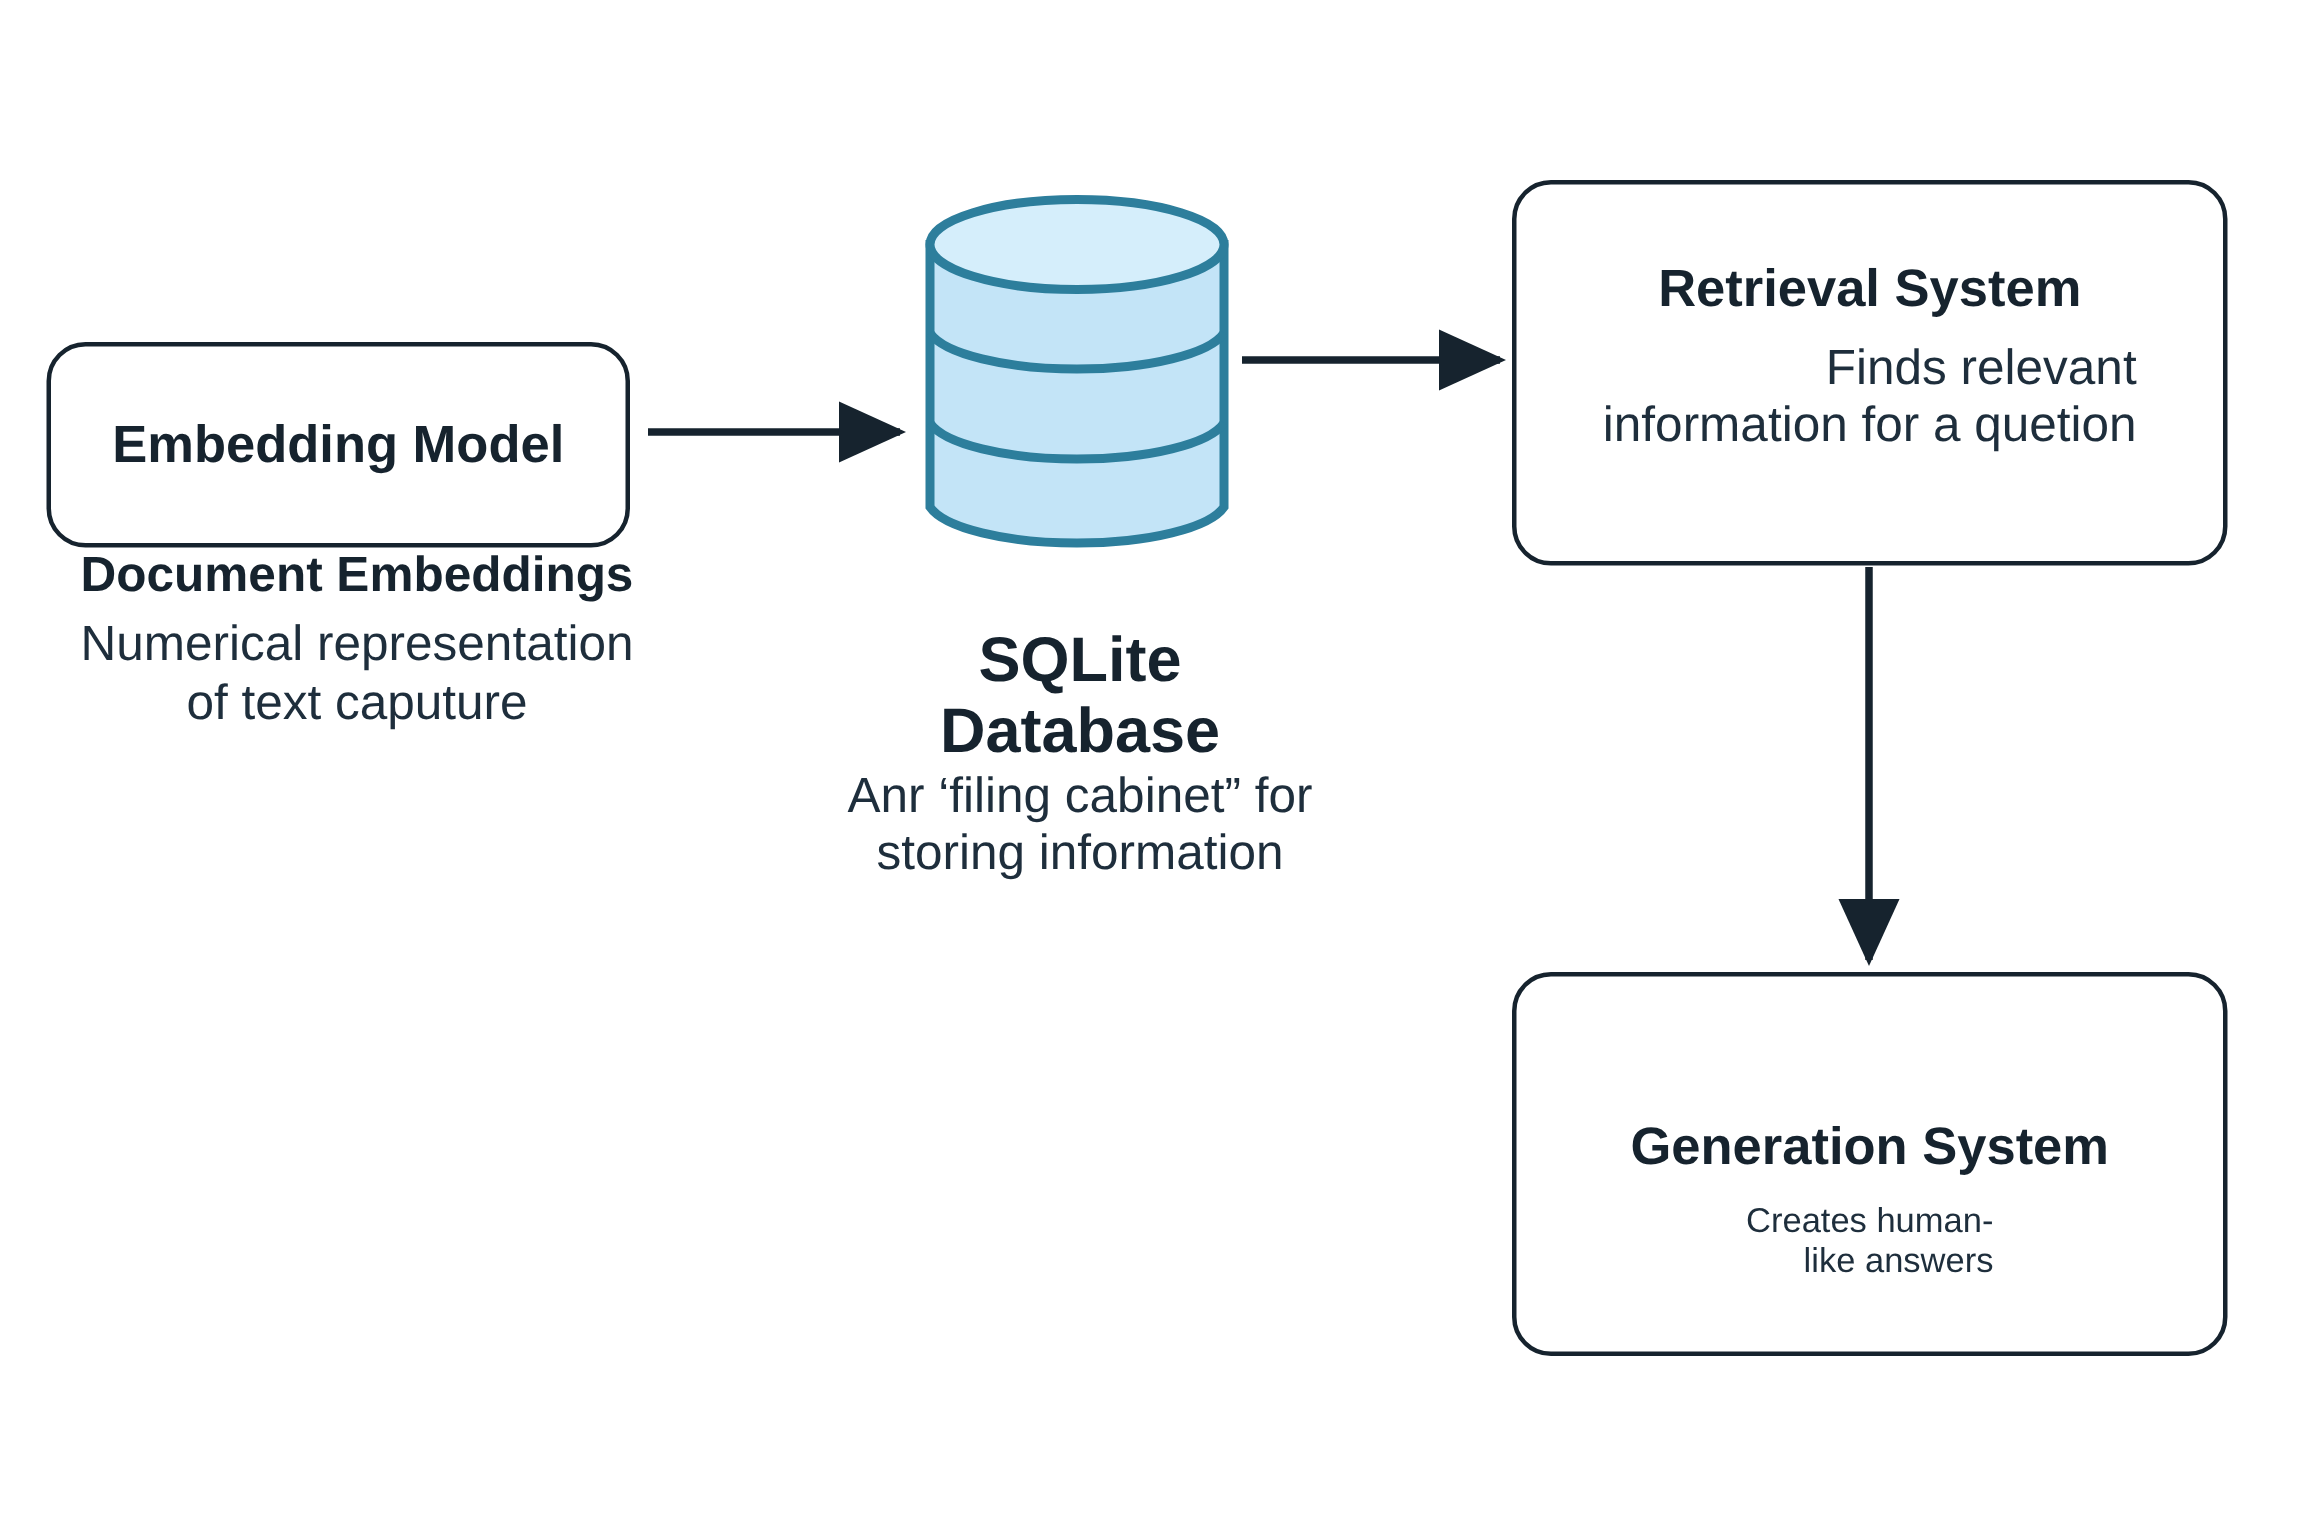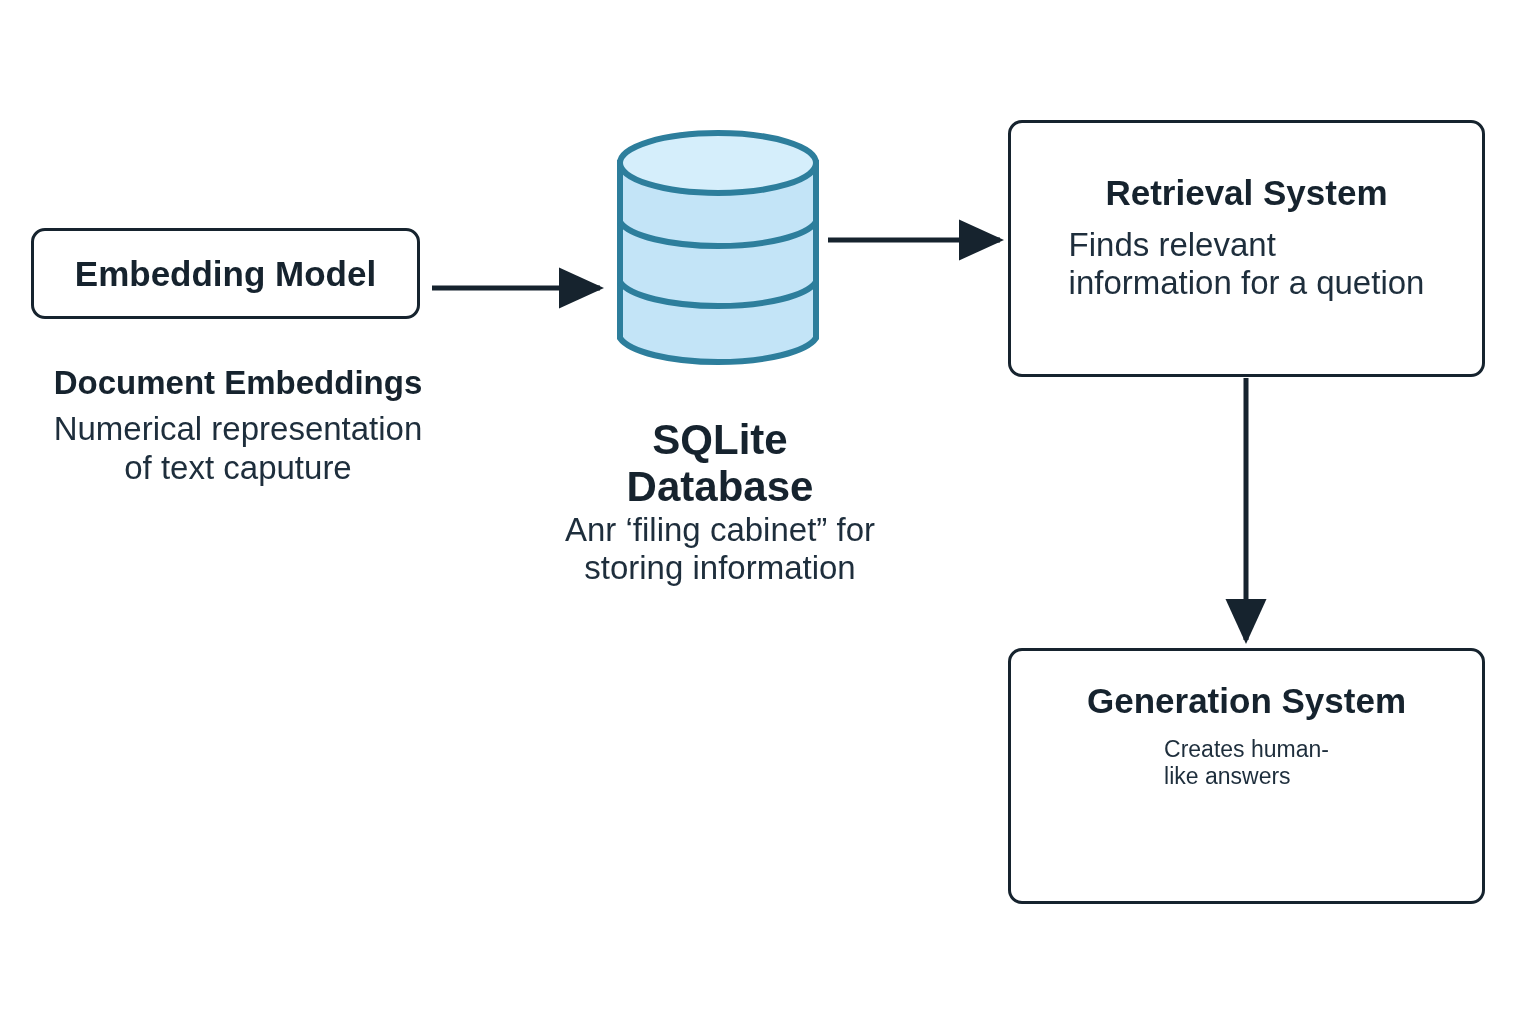--- a/index.html
+++ b/index.html
@@ -18,47 +18,47 @@
     height: 1024px;
     background: #ffffff;
     overflow: hidden;
   }
 
   
   .node-box {
     position: absolute;
     box-sizing: border-box;
     border: 3px solid #16232E;
-    border-radius: 14px;
+    border-radius: 26px;
     background: #ffffff;
     display: flex;
     flex-direction: column;
     align-items: center;
     justify-content: center;
-    text-align: left;
+    text-align: right;
   }
   .node-title {
     font-weight: bold;
     color: #16232E;
     line-height: 1.12;
     white-space: pre-line;
   }
   .node-sub {
     font-weight: normal;
     color: #1E2E3C;
     line-height: 1.16;
     white-space: pre-line;
   }
 
   
   #box-embedding {
     left: 31px;
     top: 228px;
     width: 389px;
-    height: 91px;
+    height: 137px;
   }
   #box-embedding .node-title { font-size: 35px; }
 
   
   #box-retrieval {
     left: 1008px;
     top: 120px;
     width: 477px;
     height: 257px;
     justify-content: flex-start;
@@ -67,21 +67,21 @@
   #box-retrieval .node-title { font-size: 35px; }
   #box-retrieval .node-sub { font-size: 33px; margin-top: 14px; }
 
   
   #box-generation {
     left: 1008px;
     top: 648px;
     width: 477px;
     height: 256px;
     justify-content: flex-start;
-    padding-top: 30px;
+    padding-top: 94px;
   }
   #box-generation .node-title { font-size: 35px; }
   #box-generation .node-sub { font-size: 23px; margin-top: 16px; }
 
   
   .caption {
     position: absolute;
     text-align: center;
     line-height: 1.16;
   }

